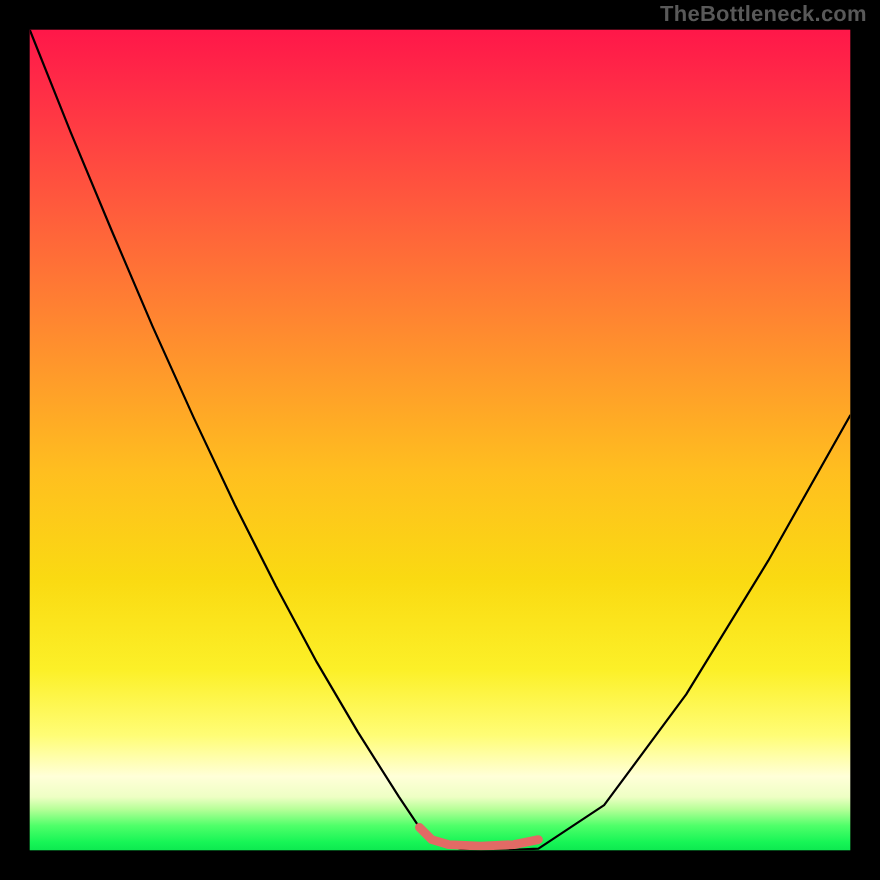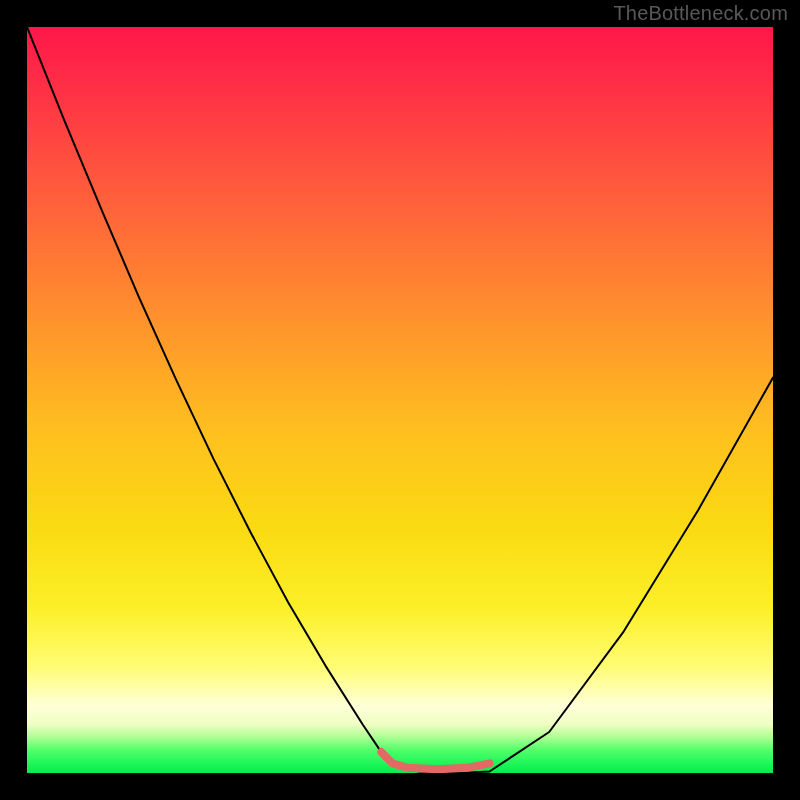--- a/index.html
+++ b/index.html
@@ -10,21 +10,21 @@
     position: relative;
     overflow: hidden;
     font-family: Arial, Helvetica, sans-serif;
   }
   .watermark {
     position: absolute;
     top: 2px;
     right: 12px;
     color: #595959;
     font-size: 20px;
-    font-weight: 400;
+    font-weight: 700;
     z-index: 10;
     letter-spacing: 0.2px;
   }
   .plot {
     position: absolute;
     left: 27px;
     top: 27px;
     width: 746px;
     height: 746px;
     background: linear-gradient(to bottom,

